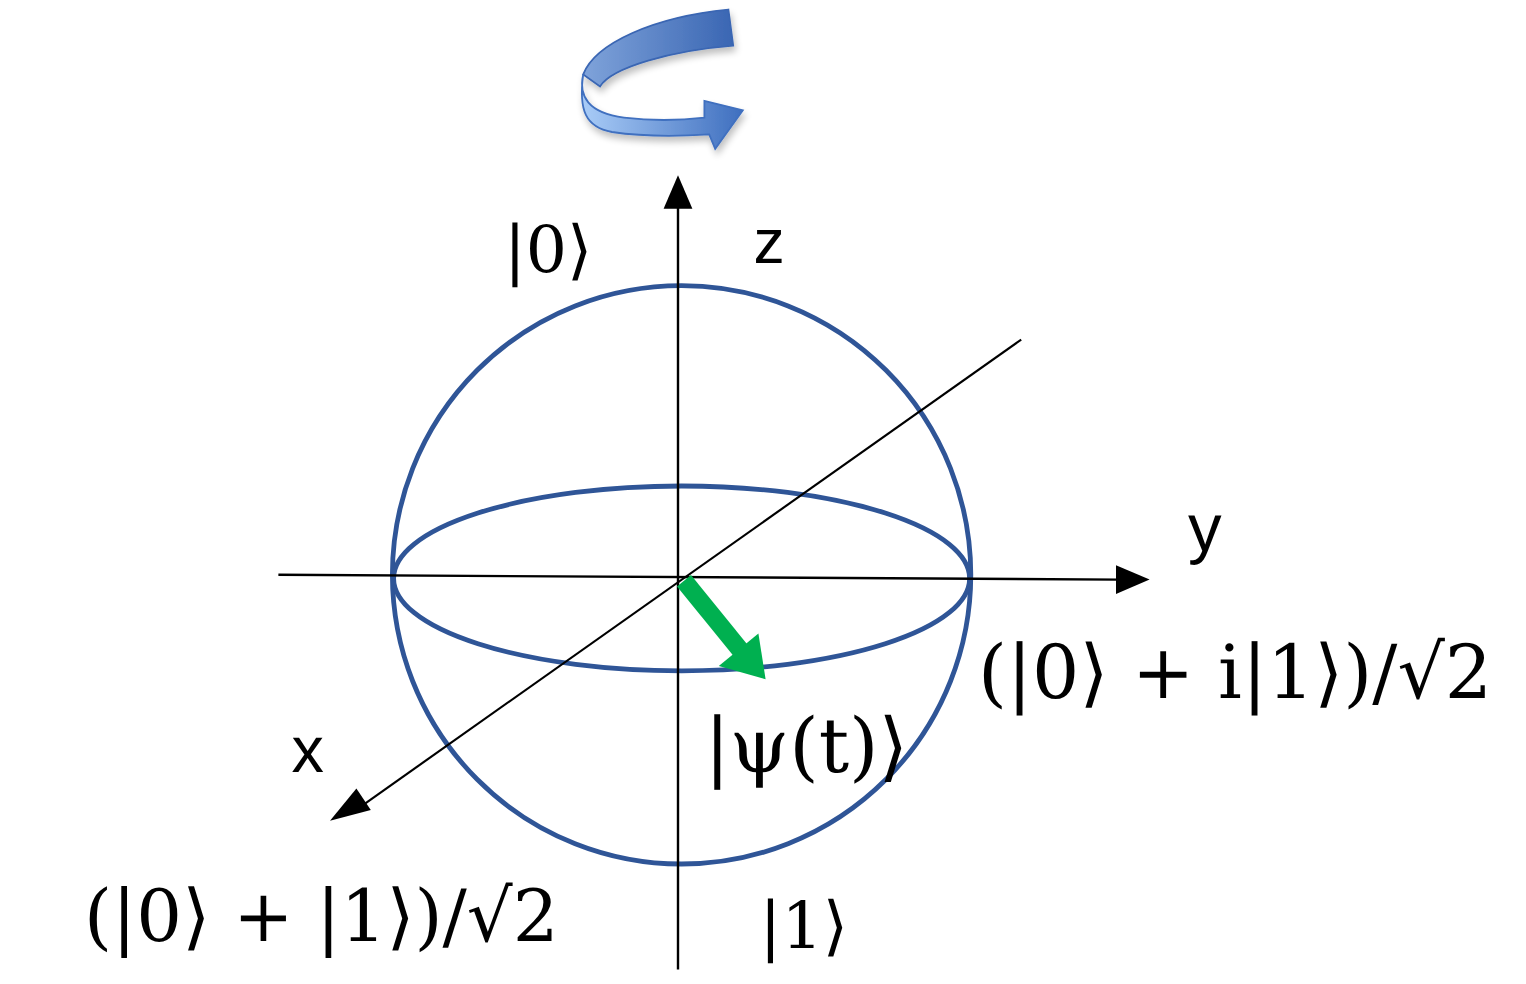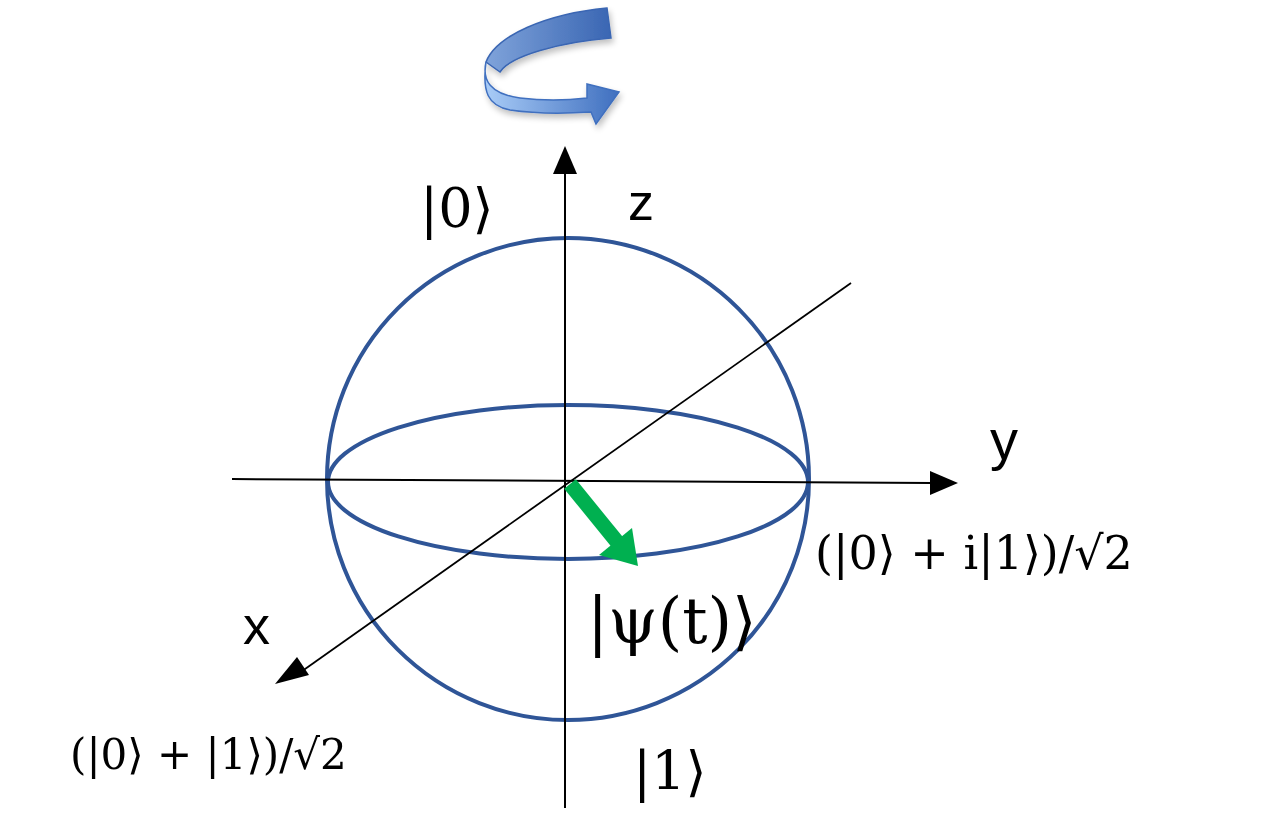--- a/index.html
+++ b/index.html
@@ -70,16 +70,16 @@
   </g>
 </svg>
 
 <div class="lbl sans axis-lbl" style="left:628px; top:176px;">z</div>
 <div class="lbl sans axis-lbl" style="left:990px; top:412px; font-size:56px;">y</div>
 <div class="lbl sans axis-lbl" style="left:243px; top:598px; font-size:54px;">x</div>
 
 <div class="lbl serif ket-lbl" style="left:420px; top:182px; font-size:54px;">|0⟩</div>
 <div class="lbl serif ket-lbl" style="left:633px; top:745px; font-size:54px;">|1⟩</div>
 
-<div class="lbl serif math-lbl" style="left:815px; top:530px; font-size:46px;">(|0⟩ + i|1⟩)/√2</div>
-<div class="lbl serif math-lbl" style="left:70px; top:734px; font-size:42px;">(|0⟩ + |1⟩)/√2</div>
+<div class="lbl serif math-lbl" style="left:815px; top:530px; font-size:62px;">(|0⟩ + i|1⟩)/√2</div>
+<div class="lbl serif math-lbl" style="left:70px; top:734px; font-size:60px;">(|0⟩ + |1⟩)/√2</div>
 
 <div class="lbl serif math-lbl" style="left:587px; top:590px; font-size:63px; font-style:normal;">|ψ(t)⟩</div>
 
 </body></html>

